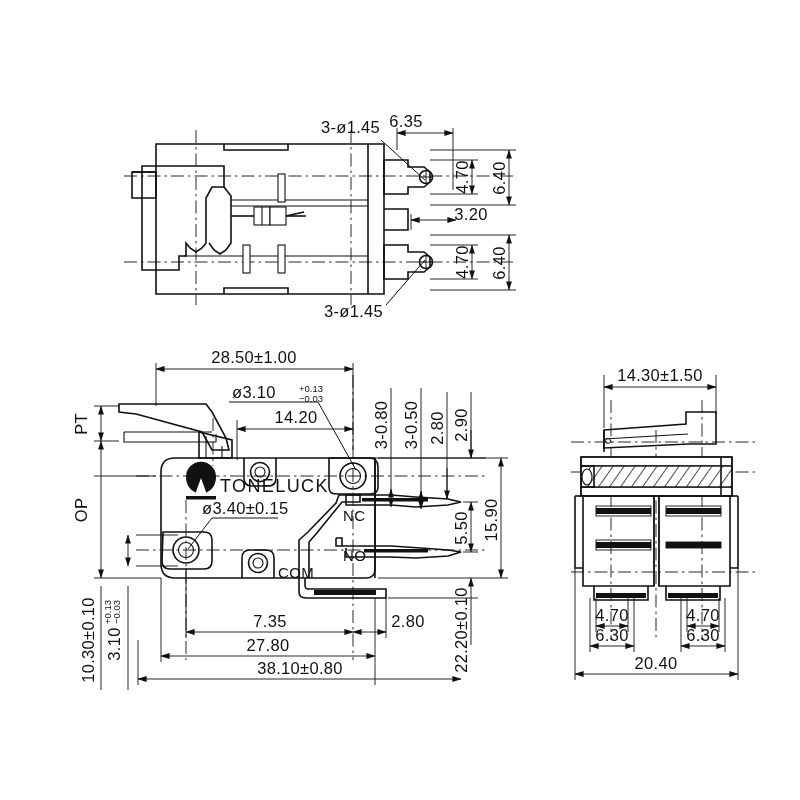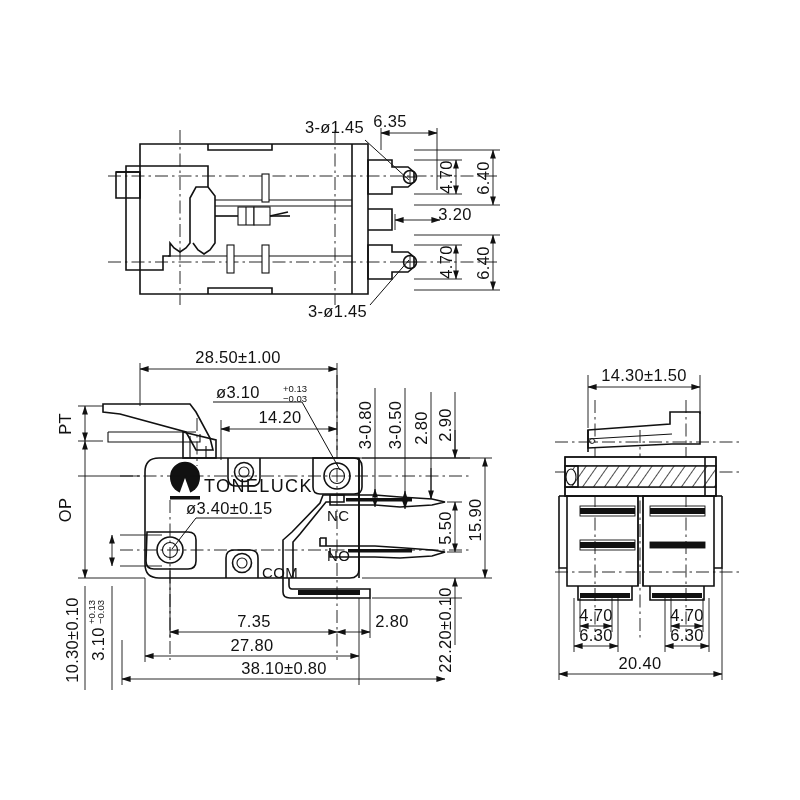--- a/index.html
+++ b/index.html
@@ -12,20 +12,21 @@
     width: 800px;
     height: 800px;
     overflow: hidden;
     font-family: "Liberation Sans", sans-serif;
   }
   #sheet {
     position: relative;
     width: 728px;
     height: 800px;
     background: #ffffff;
+    padding-left: 16px;
   }
   svg#drawing {
     display: block;
     width: 800px;
     height: 800px;
   }
   .ln        { stroke: #111111; stroke-width: 1.6; fill: none; stroke-linejoin: miter; stroke-linecap: butt; }
   .ln-thin   { stroke: #111111; stroke-width: 1.1; fill: none; }
   .ln-hair   { stroke: #111111; stroke-width: 0.9; fill: none; }
   .dim       { stroke: #111111; stroke-width: 0.9; fill: none; }

